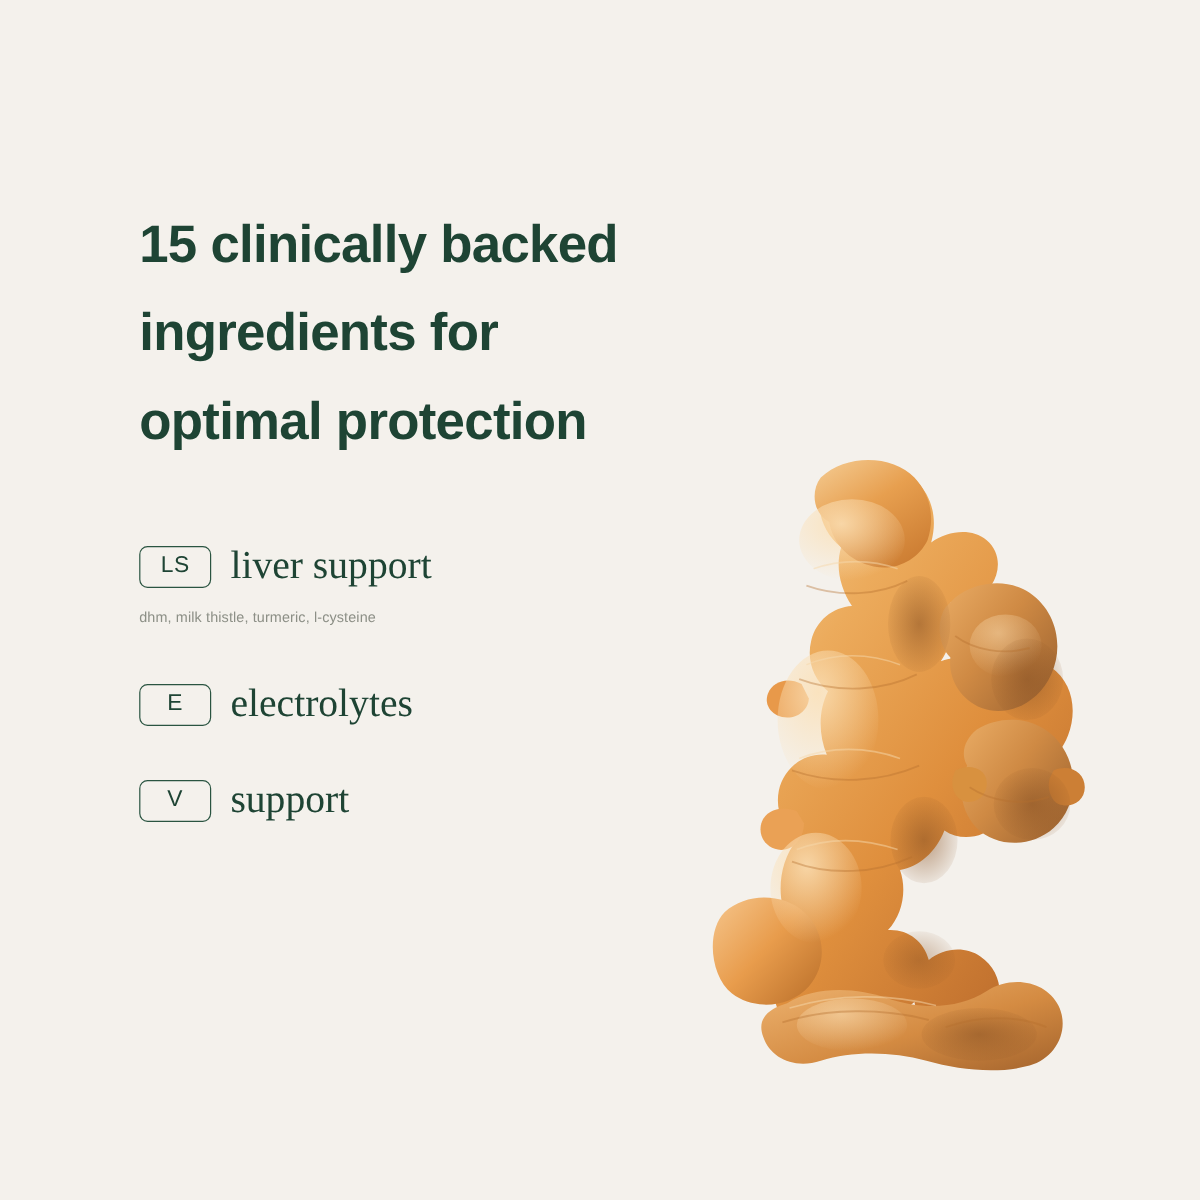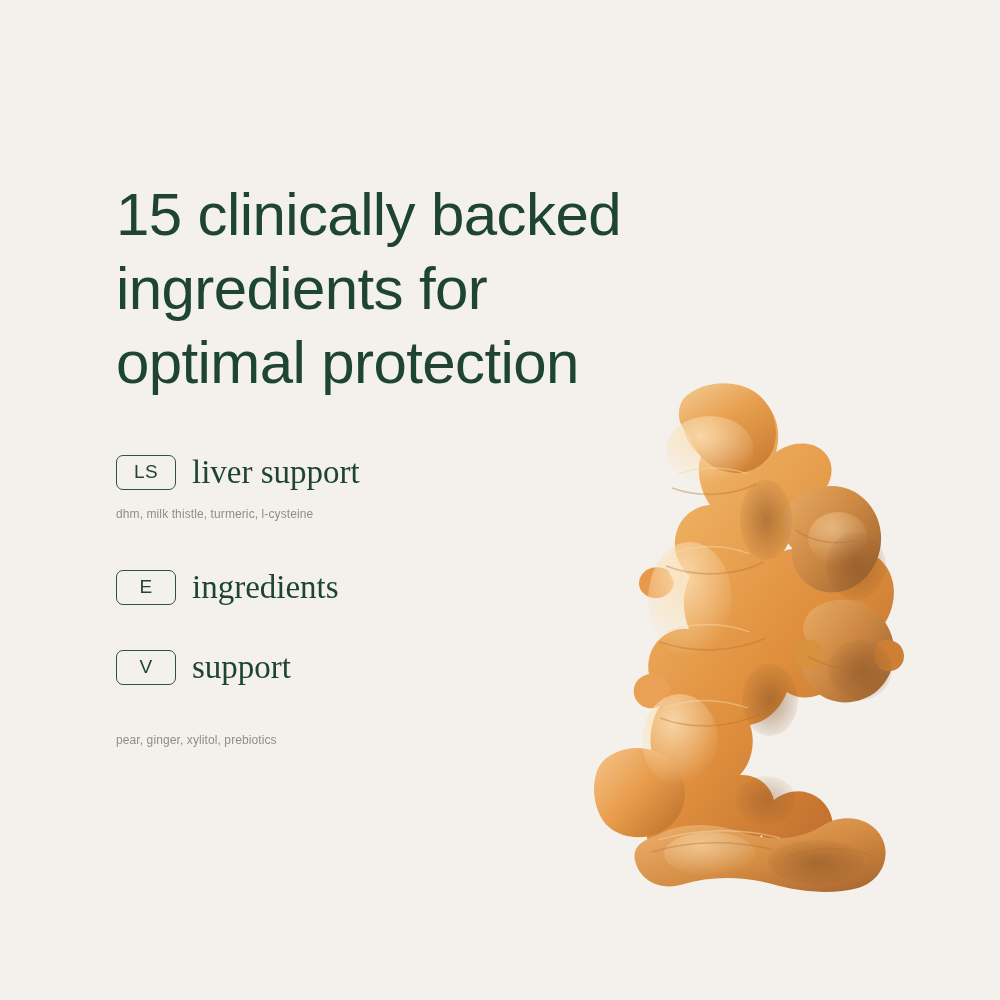--- a/index.html
+++ b/index.html
@@ -23,23 +23,23 @@
   }
 
   
   .headline {
     position: absolute;
     left: 116px;
     top: 138px;
     width: 640px;
     color: #1e4434;
     font-family: "Liberation Sans", sans-serif;
-    font-size: 60px;
+    font-size: 44px;
     line-height: 74px;
-    font-weight: 400;
+    font-weight: 700;
     letter-spacing: -0.6px;
     white-space: pre-line;
   }
 
   
   .ingredient-list {
     position: absolute;
     left: 116px;
     top: 452px;
     width: 470px;
@@ -242,29 +242,28 @@
       <div class="ingredient-head">
         <span class="badge">LS</span>
         <span class="ingredient-title">liver support</span>
       </div>
       <div class="ingredient-sub">dhm, milk thistle, turmeric, l-cysteine</div>
     </div>
 
     <div class="ingredient-item">
       <div class="ingredient-head">
         <span class="badge">E</span>
-        <span class="ingredient-title">ingredients</span>
+        <span class="ingredient-title">electrolytes</span>
       </div>
     </div>
 
     <div class="ingredient-item">
       <div class="ingredient-head">
         <span class="badge">V</span>
         <span class="ingredient-title">support</span>
       </div>
     </div>
 
     <div class="ingredient-item">
-      <div class="ingredient-sub">pear, ginger, xylitol, prebiotics</div>
     </div>
 
   </div>
 </div>
 
 </body></html>

